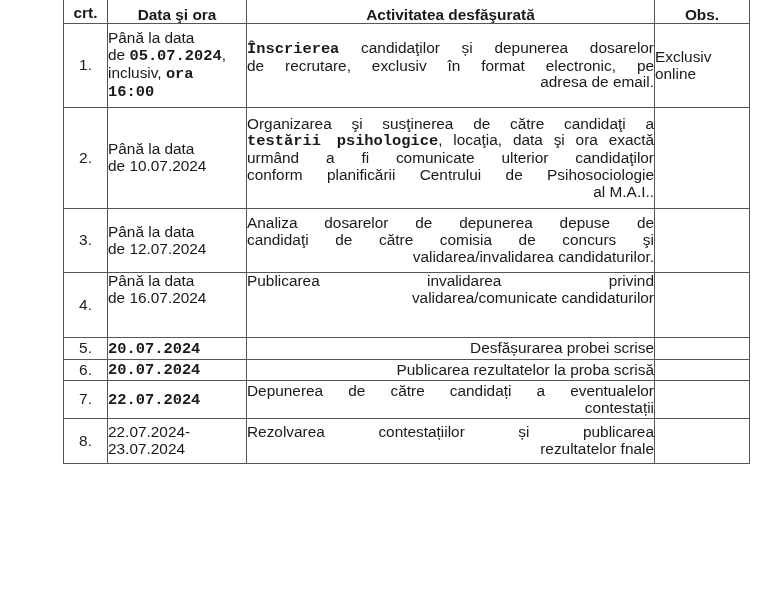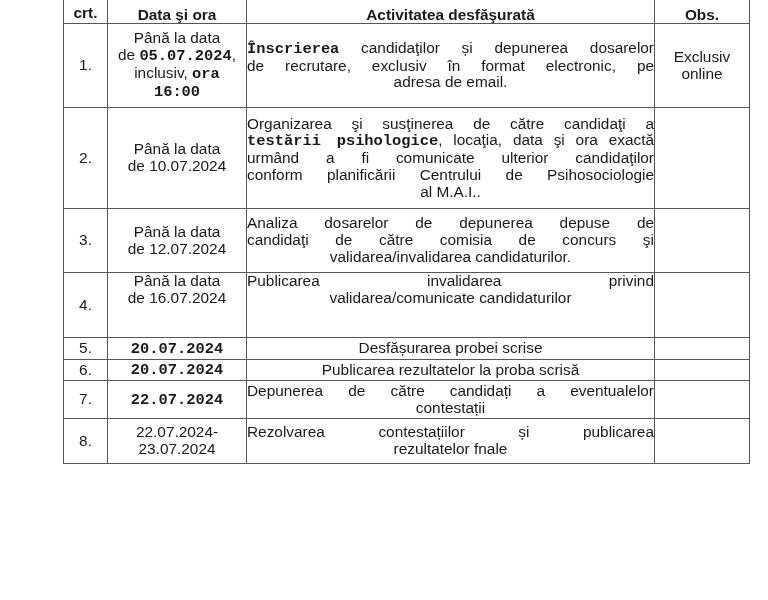--- a/index.html
+++ b/index.html
@@ -60,25 +60,25 @@
   td.c-obs {
     text-align: center;
     vertical-align: middle;
     padding: 2px 2px;
   }
   td.v-top {
     vertical-align: top;
   }
   .line {
     display: block;
-    text-align: center;
+    text-align: right;
   }
   td.c-date .line,
   td.c-obs .line {
-    text-align: center;
+    text-align: left;
   }
   .line.just {
     text-align: justify;
     text-align-last: justify;
   }
   .b {
     font-weight: bold;
     font-family: Liberation Mono, monospace;
   }
 </style>

